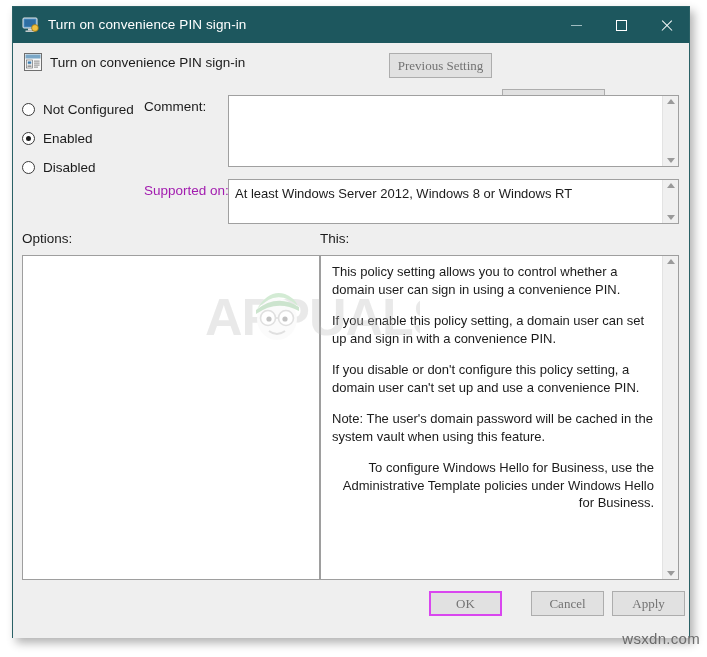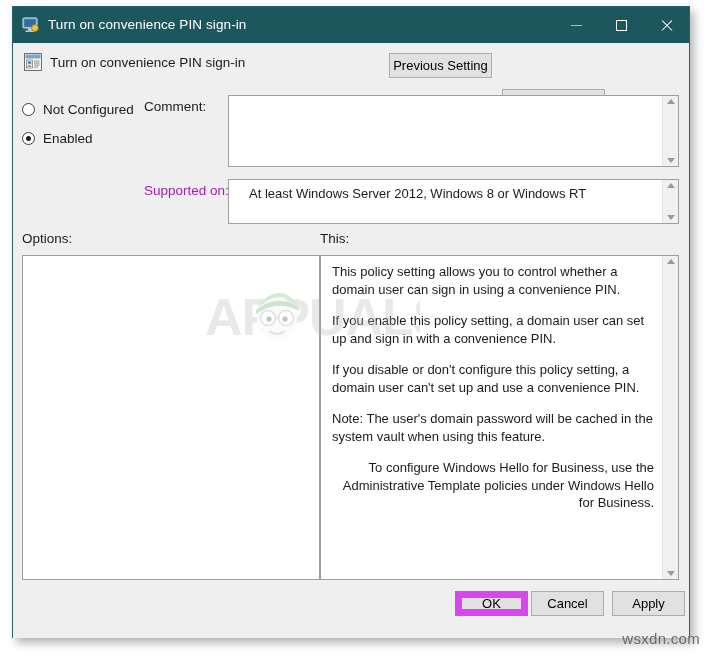--- a/index.html
+++ b/index.html
@@ -110,23 +110,23 @@
   .policy-title {
     position: absolute;
     left: 37px; top: 12px;
     font-size: 13.5px;
     color: #1b1b1b;
     white-space: nowrap;
   }
   .btn {
     background: #e1e1e1;
     border: 1px solid #adadad;
-    font-family: Liberation Sans, sans-serif;
+    font-family: Liberation Serif, serif;
     font-size: 13px;
-    color: #000000;
+    color: #737373;
     cursor: default;
     padding: 0;
     line-height: 1;
     display: flex;
     align-items: center;
     justify-content: center;
   }
   .btn-prev {
     position: absolute;
     left: 376px; top: 10px;
@@ -188,21 +188,21 @@
   }
 
   .textbox {
     position: absolute;
     background: #ffffff;
     border: 1px solid #a0a0a0;
     display: flex;
   }
   .textbox-inner {
     flex: 1 1 auto;
-    padding: 5px 20px;
+    padding: 5px 6px;
     font-size: 13px;
     color: #1b1b1b;
     line-height: 17px;
     overflow: hidden;
   }
   .box-comment {
     left: 215px; top: 52px;
     width: 451px; height: 72px;
   }
   .box-supported {
@@ -273,23 +273,23 @@
     line-height: 17.5px;
     color: #1b1b1b;
     overflow: hidden;
   }
   .help-text p { margin: 0 0 14px 4px; }
   .help-text p:last-child { margin-bottom: 0; text-align: right; }
 
   
   .btn-ok {
     position: absolute;
-    left: 442px; top: 548px;
+    left: 416px; top: 548px;
     width: 73px; height: 25px;
-    border: 7px solid #d946ef;
+    border: 2px solid #d946ef;
     background: #e1e1e1;
   }
   .btn-cancel {
     position: absolute;
     left: 518px; top: 548px;
     width: 73px; height: 25px;
   }
   .btn-apply {
     position: absolute;
     left: 599px; top: 548px;
@@ -370,20 +370,24 @@
       </div>
 
       <div class="radio-group">
         <div class="radio-row">
           <span class="radio-mark"></span>
           <span class="radio-label">Not Configured</span>
         </div>
         <div class="radio-row checked">
           <span class="radio-mark"></span>
           <span class="radio-label">Enabled</span>
+        </div>
+        <div class="radio-row">
+          <span class="radio-mark"></span>
+          <span class="radio-label">Disabled</span>
         </div>
       </div>
 
       <div class="label-comment">Comment:</div>
       <div class="textbox box-comment">
         <div class="textbox-inner"></div>
         <div class="vscroll">
           <span class="arrow arrow-up"></span>
           <span class="arrow arrow-down"></span>
         </div>

